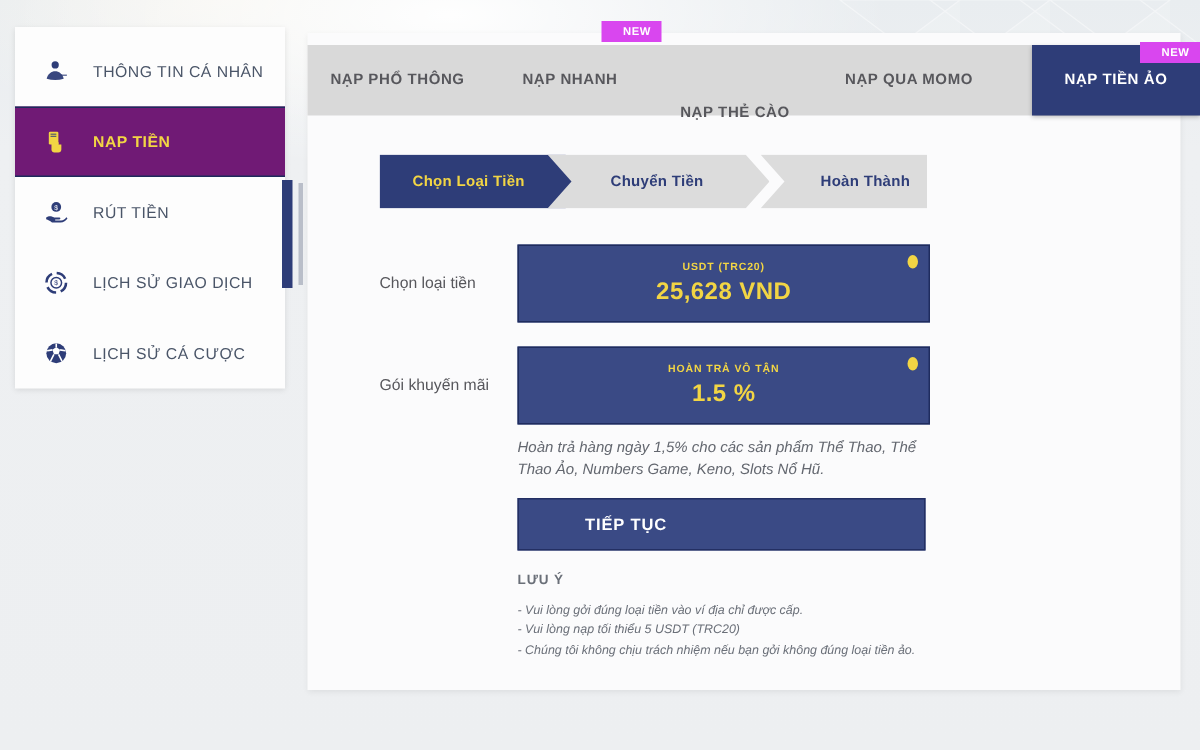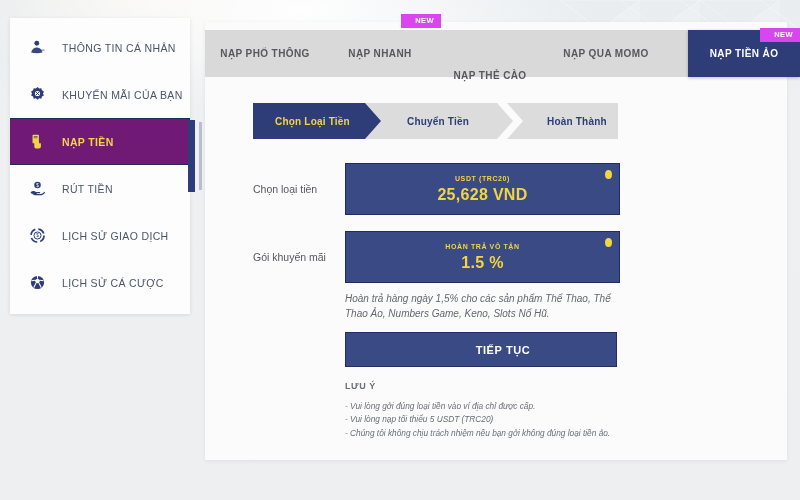--- a/index.html
+++ b/index.html
@@ -33,21 +33,21 @@
   }
 
   
   #sidebar {
     position: absolute;
     left: 10px;
     top: 18px;
     width: 180px;
     background: #fdfdfd;
     box-shadow: 0 1px 4px rgba(0,0,0,0.10);
-    padding: 6px 0 8px 0;
+    padding: 6px 0 0 0;
     z-index: 5;
   }
   .side-item {
     display: flex;
     align-items: center;
     height: 47px;
     padding-left: 16px;
     box-sizing: border-box;
     cursor: pointer;
   }
@@ -276,21 +276,20 @@
     width: 272px;
     height: 35px;
     background: #3a4a85;
     border: 1px solid #232f63;
     color: #ffffff;
     font-size: 11px;
     font-weight: 700;
     letter-spacing: 0.6px;
     display: flex;
     align-items: center;
-    justify-content: center;
     cursor: pointer;
     box-sizing: border-box;
     z-index: 8;
     padding-left: 44px;
   }
 
   #notes {
     position: absolute;
     left: 345px;
     top: 381px;
@@ -344,30 +343,20 @@
       <span class="ico">
         <svg width="17" height="17" viewBox="0 0 24 24" fill="#2e3d78">
           <circle cx="11" cy="6" r="3.4"></circle>
           <path d="M3 19 C4 14.5 7.5 12 11 12 C14.5 12 18 14.5 19 19 C14 20.5 8 20.5 3 19 Z" opacity="0.95"></path>
           <path d="M16 15 L22 15 L22 16.4 L16 16.4 Z" opacity="0.7"></path>
         </svg>
       </span>
       <span class="lbl">THÔNG TIN CÁ NHÂN</span>
     </div>
 
-    <div class="side-item">
-      <span class="ico">
-        <svg width="17" height="17" viewBox="0 0 24 24" fill="#2e3d78">
-          <path d="M12 1.5 L14.3 3.6 L17.4 3.1 L18.2 6.1 L21 7.6 L19.8 10.5 L21 13.4 L18.2 14.9 L17.4 17.9 L14.3 17.4 L12 19.5 L9.7 17.4 L6.6 17.9 L5.8 14.9 L3 13.4 L4.2 10.5 L3 7.6 L5.8 6.1 L6.6 3.1 L9.7 3.6 Z"></path>
-          <circle cx="12" cy="10.5" r="3.6" fill="#ffffff"></circle>
-          <path d="M10 8.6 L14 12.6 M14 8.6 L10 12.6" stroke="#2e3d78" stroke-width="1.4" fill="none"></path>
-        </svg>
-      </span>
-      <span class="lbl">KHUYẾN MÃI CỦA BẠN</span>
-    </div>
 
     <div class="side-item active">
       <span class="ico">
         <svg width="17" height="17" viewBox="0 0 24 24" fill="#f2d544">
           <rect x="5" y="2.5" width="9" height="12" rx="1.2"></rect>
           <path d="M7.5 13 L7.5 19.5 C7.5 21 8.8 22 10.2 22 L14 22 C15.6 22 16.8 20.8 16.8 19.2 L16.8 14.5 L14.2 14.5 L14.2 12.5 L10.5 12.5 Z"></path>
           <rect x="6.6" y="4.4" width="5.5" height="0.9" fill="#2e3d78"></rect>
           <rect x="6.6" y="6.4" width="5.5" height="0.9" fill="#2e3d78"></rect>
         </svg>
       </span>

